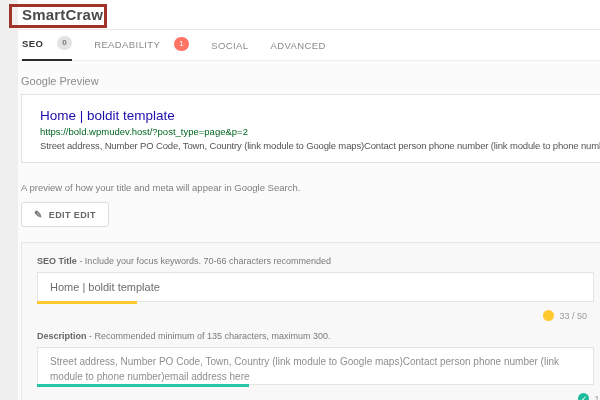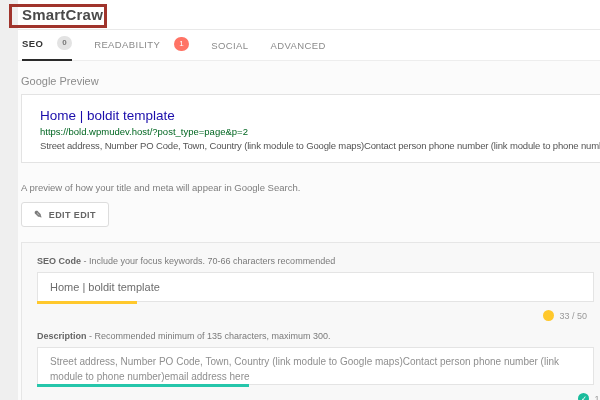--- a/index.html
+++ b/index.html
@@ -119,21 +119,21 @@
     <div class="preview-caption">A preview of how your title and meta will appear in Google Search.</div>
 
     <button class="edit-meta-btn">
       <span class="pencil">✎</span>
       <span>EDIT EDIT</span>
     </button>
 
     <div class="meta-panel">
 
       <div class="field-label">
-        <b>SEO Code</b>
+        <b>SEO Title</b>
         <span>- Include your focus keywords. 70-66 characters recommended</span>
       </div>
 
       <div class="title-input-wrap">
         <input class="meta-input" type="text" value="Home | boldit template" style="">
         <div class="progress-bar warn"></div>
       </div>
 
       <div class="counter-row warn">
         <span class="status-dot warn"></span>

